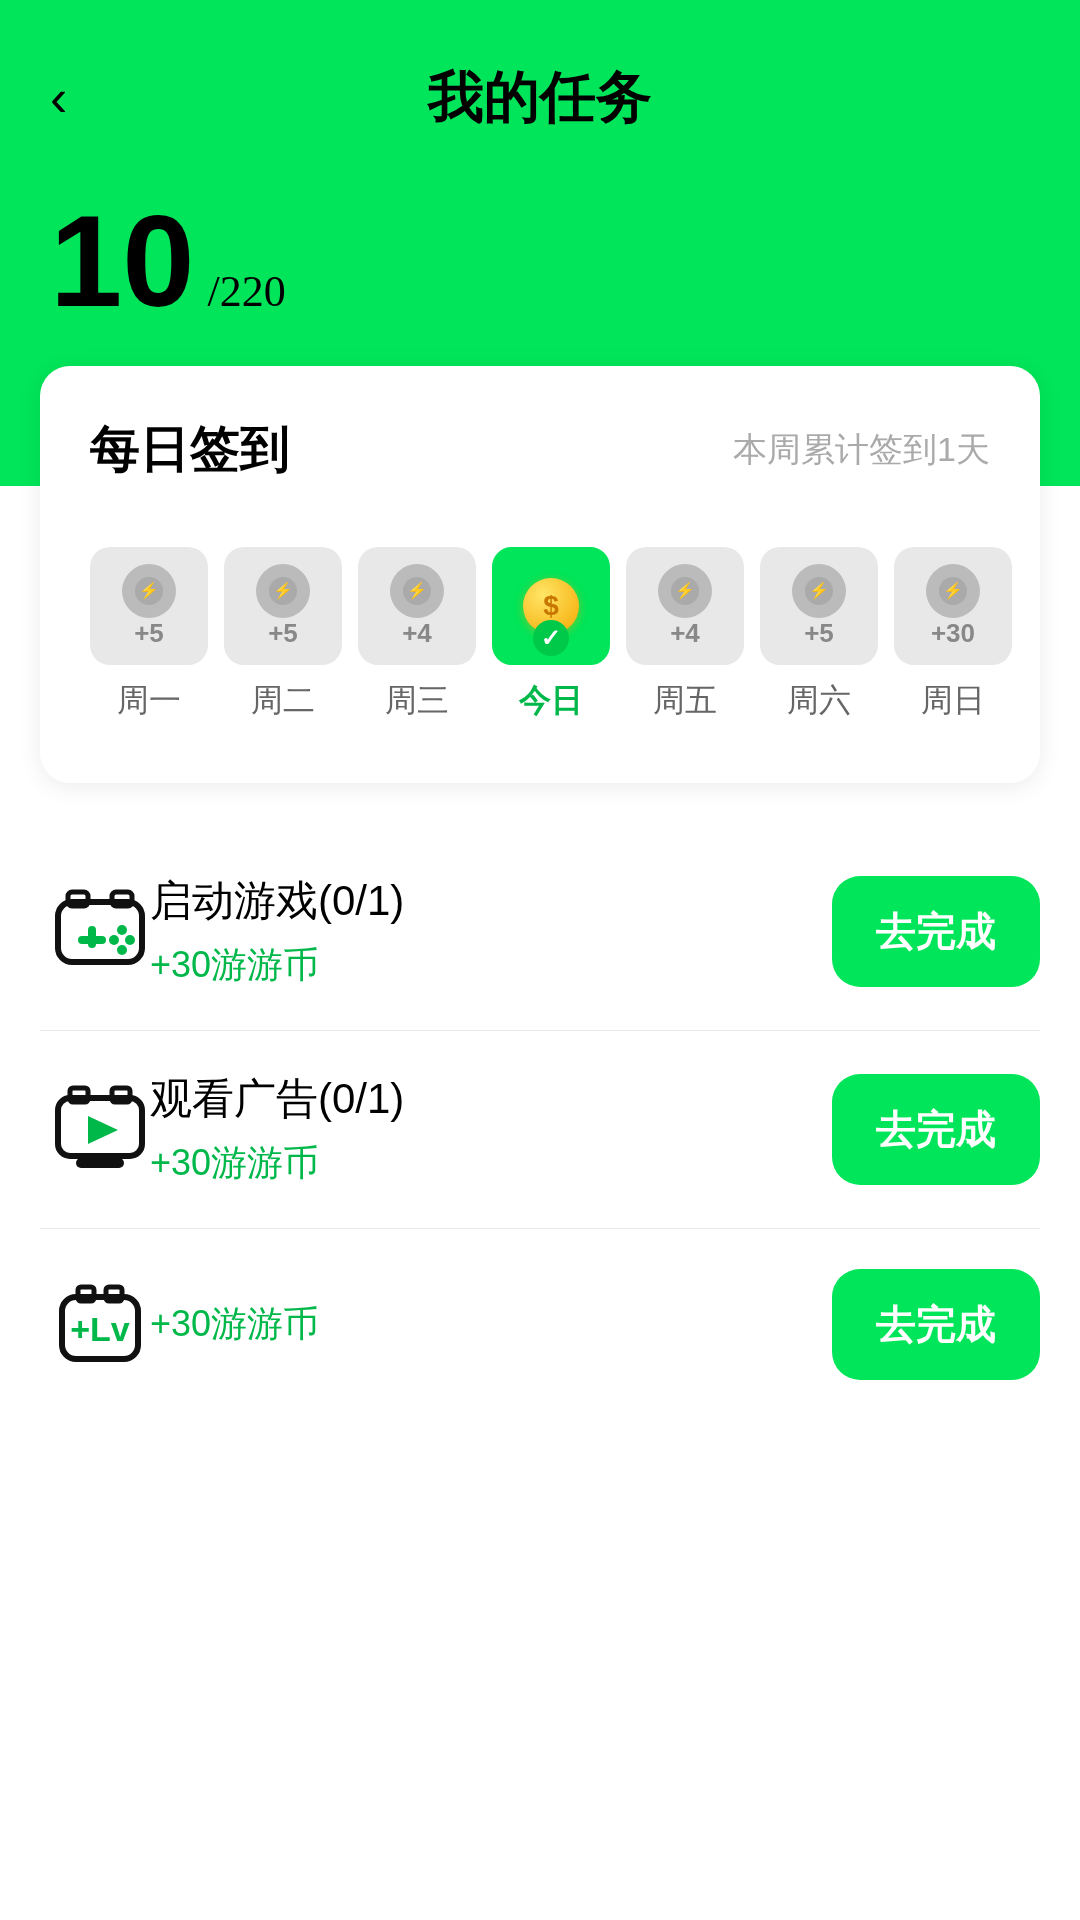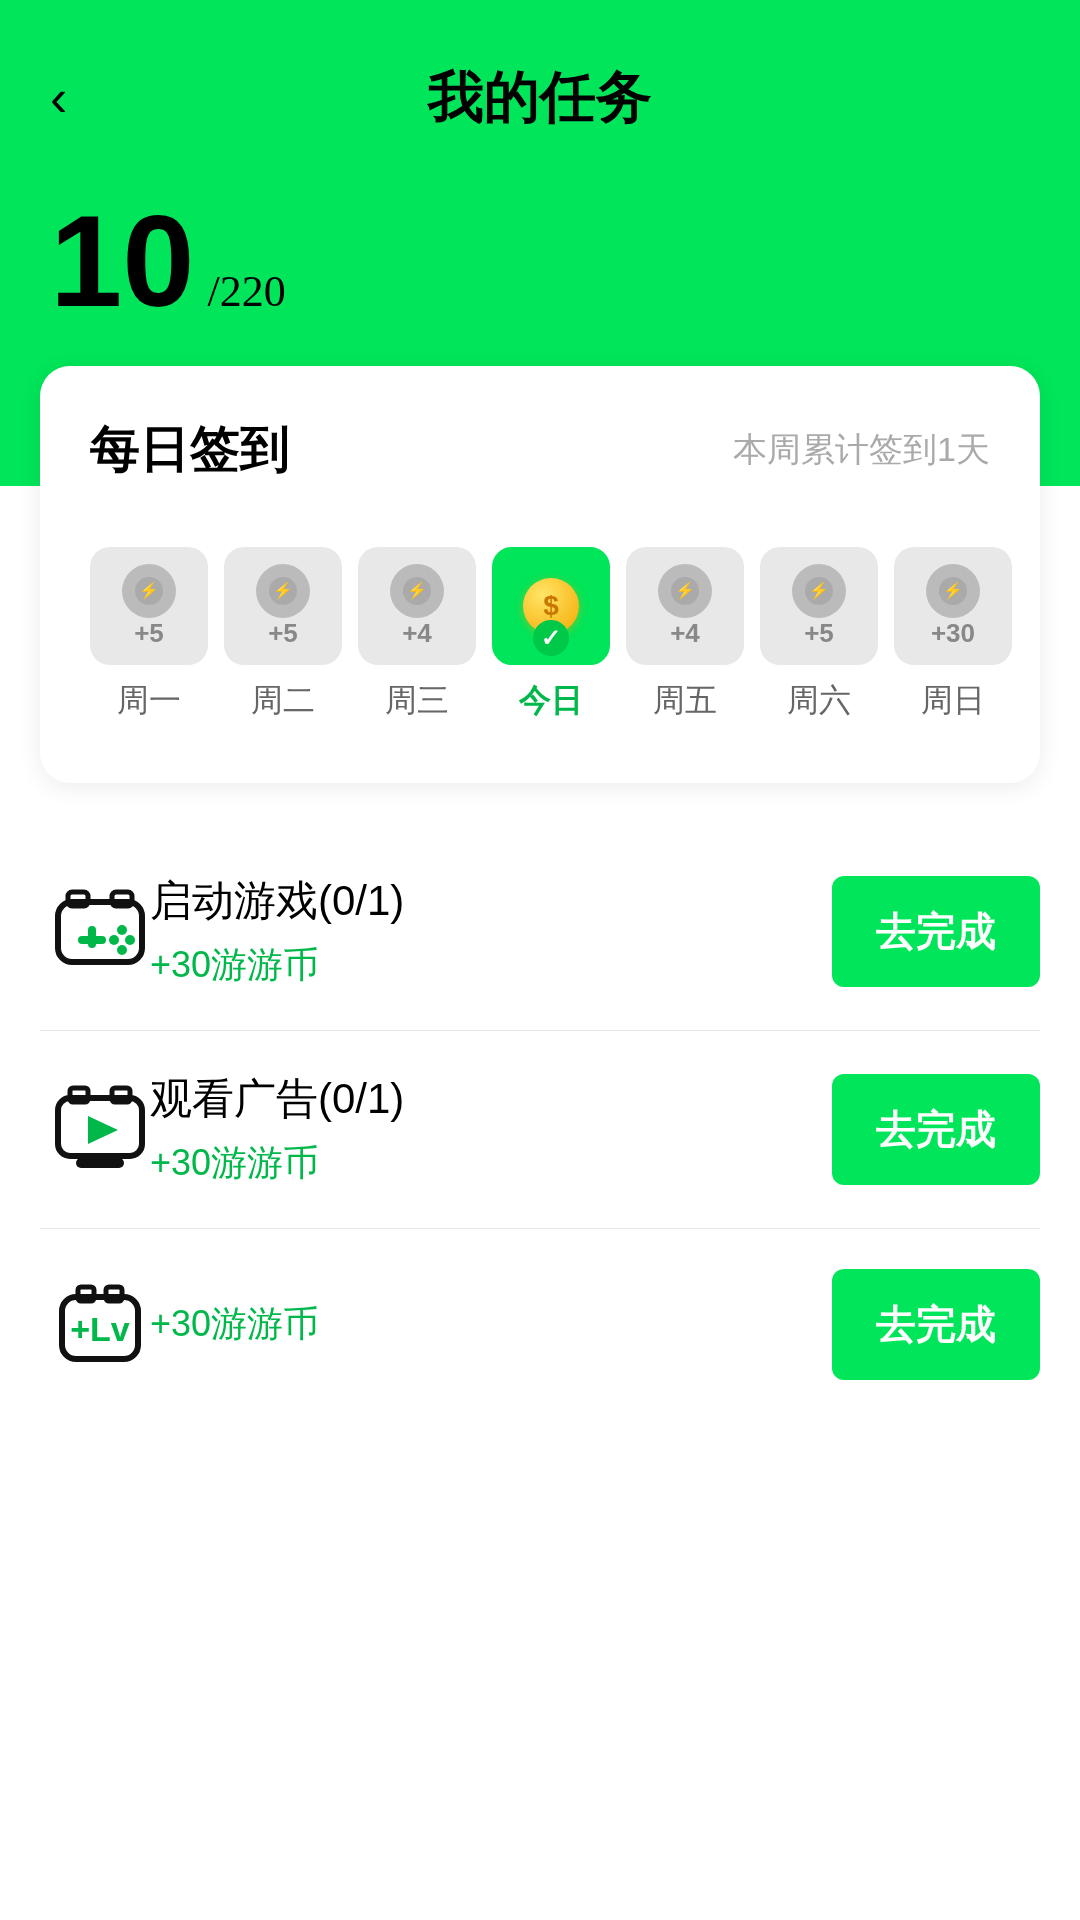--- a/index.html
+++ b/index.html
@@ -214,21 +214,21 @@
 
     .task-reward {
       font-size: 36px;
       color: #00b84a;
     }
 
     .complete-btn {
       background: #00e559;
       color: #fff;
       border: none;
-      border-radius: 12px;
+      border-radius: 28px;
       padding: 28px 44px;
       font-size: 40px;
       font-weight: 600;
       cursor: pointer;
       white-space: nowrap;
       flex-shrink: 0;
     }
   </style>
 </head>
 <body>

